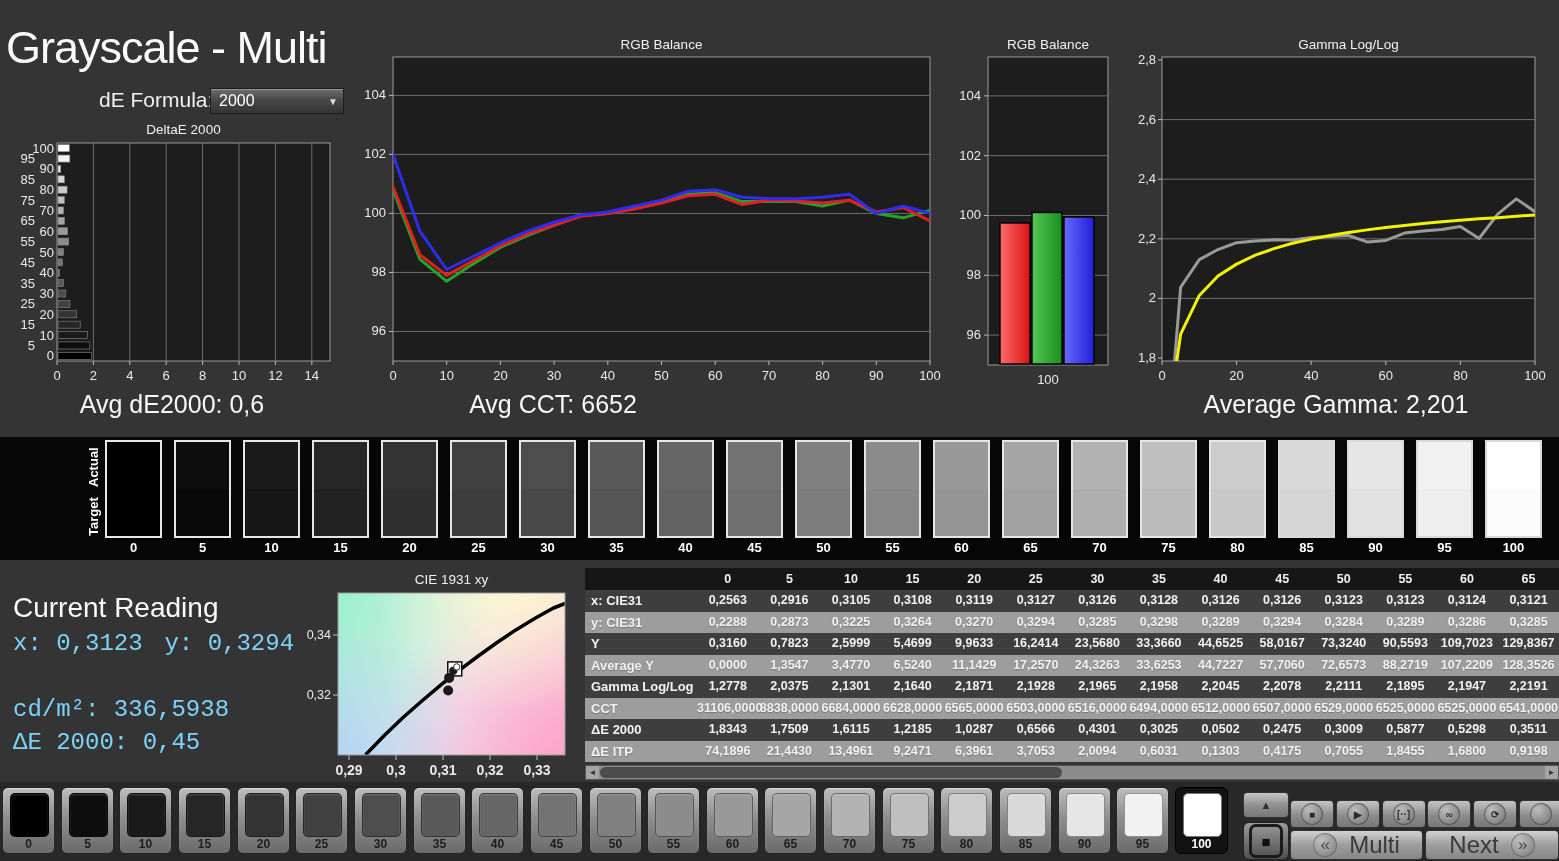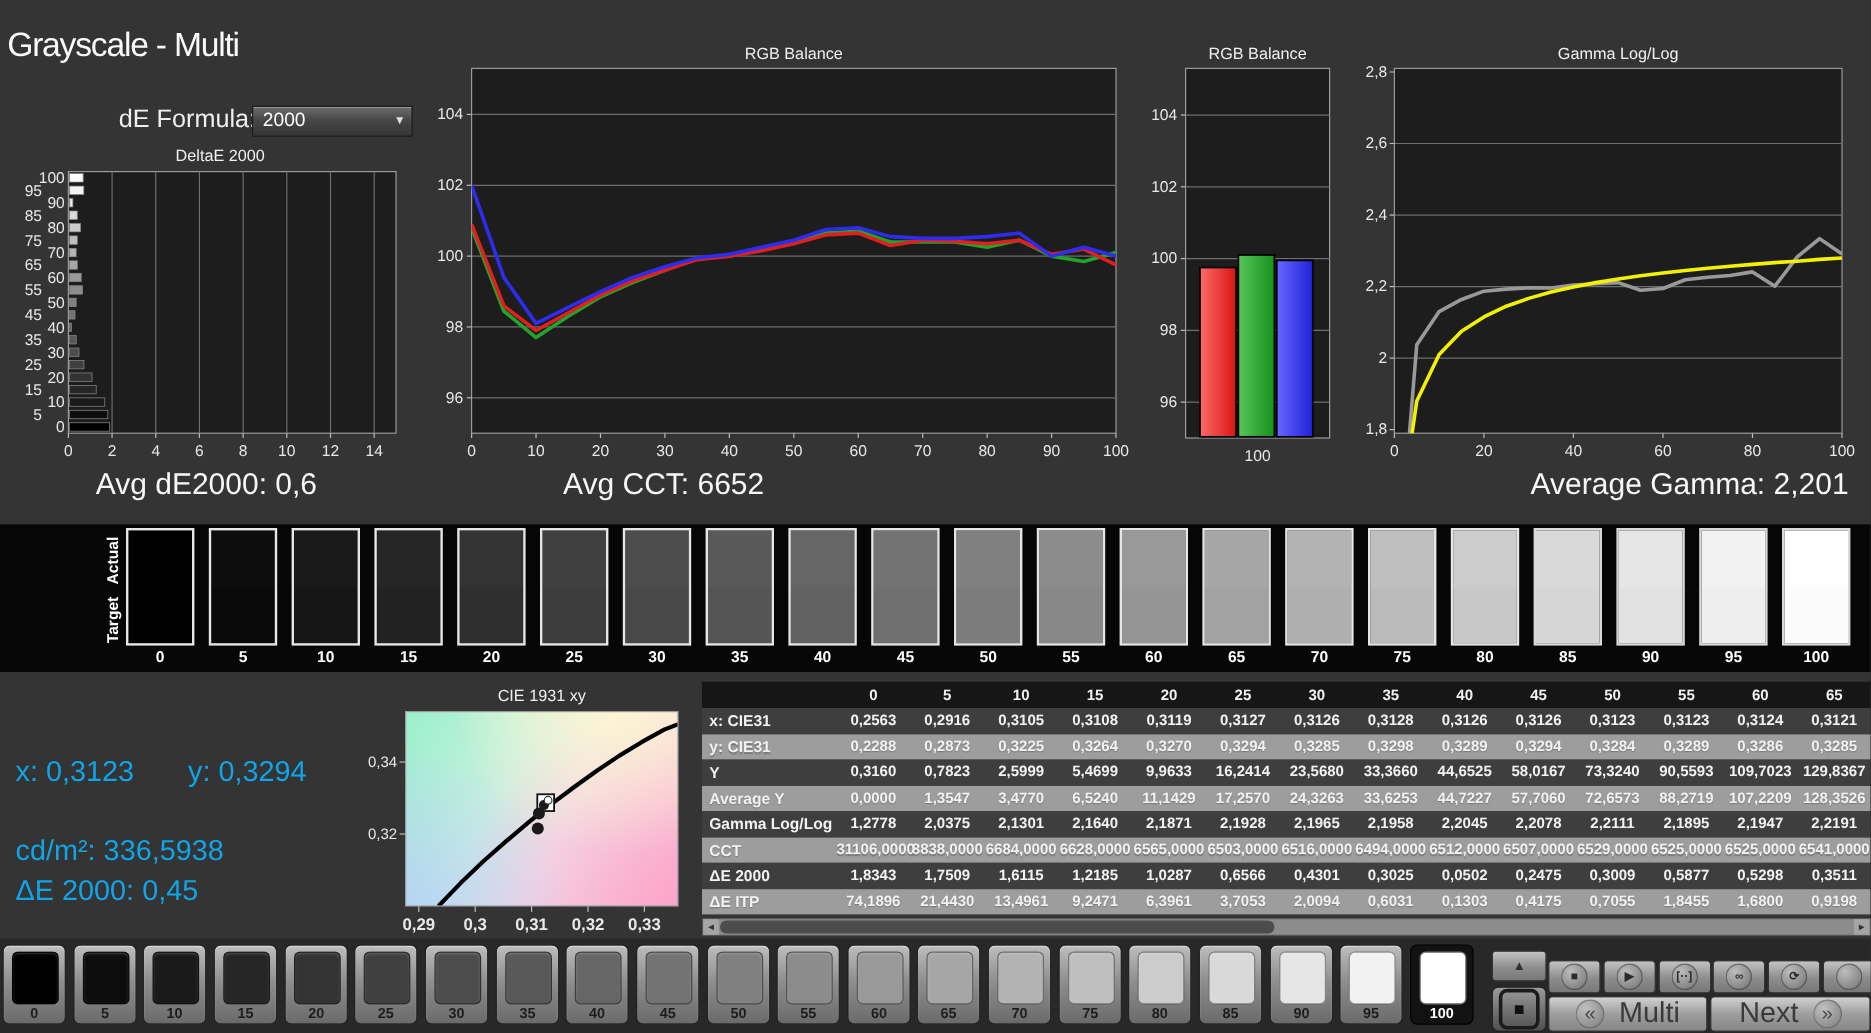--- a/index.html
+++ b/index.html
@@ -1,38 +1,38 @@
 <!DOCTYPE html>
 <html><head>
 <meta charset="utf-8">
 <style>
   html,body{margin:0;padding:0;background:#222;}
   .app{position:relative;width:1559px;height:861px;background:#343434;overflow:hidden;
        font-family:"Liberation Sans",sans-serif;color:#f2f2f2;}
   .abs{position:absolute;}
-  .page-title{left:6px;top:22px;font-size:28px;color:#fafafa;letter-spacing:-1px;}
+  .page-title{left:6px;top:22px;font-size:45px;color:#fafafa;letter-spacing:-1px;}
   .formula-label{left:99px;top:88px;font-size:21px;color:#f0f0f0;}
   .dropdown{left:210px;top:88px;width:134px;height:26px;box-sizing:border-box;
     background:linear-gradient(#6e6e6e,#484848 45%,#343434);border:1px solid #1c1c1c;
     box-shadow:inset 0 1px 0 rgba(255,255,255,.28);display:flex;align-items:center;
     padding-left:8px;font-size:16px;color:#fff;cursor:default;}
   .dropdown .arr{position:absolute;right:5px;top:50%;transform:translateY(-50%);
     font-size:10px;color:#ddd;}
   .stat{top:390px;font-size:25px;color:#f7f7f7;transform:translateX(-50%);white-space:nowrap;}
   svg text{font-family:"Liberation Sans",sans-serif;}
   
   .band{left:0;top:437px;width:1559px;height:123px;background:#060606;}
   .vlab{position:absolute;writing-mode:vertical-rl;transform:rotate(180deg);
     font-size:13px;font-weight:bold;color:#fff;text-align:center;}
   .sw-wrap{position:absolute;top:3px;width:57px;}
   .sw-box{height:94px;border:2px solid #e6e6e6;box-sizing:content-box;}
   .sw-lbl{margin-top:2px;text-align:center;font-size:13px;font-weight:bold;color:#fff;}
   
   .cr-title{left:13px;top:592px;font-size:28px;color:#fafafa;}
-  .cr-line{position:absolute;left:13px;font-size:24px;color:#0ea5e9;white-space:nowrap;}
+  .cr-line{position:absolute;left:13px;font-size:24px;color:#7dd3fc;white-space:nowrap;font-family:Liberation Mono, monospace;}
   .cr-pair{display:inline-block;width:137px;}
   
   .tbl{left:585px;top:568px;width:974px;height:196px;overflow:hidden;font-weight:bold;}
   .trow{display:flex;height:21.5px;line-height:21.5px;white-space:nowrap;}
   .trow.head{height:22px;line-height:22px;background:#161616;}
   .trow.dark{background:#3e3e3e;}
   .trow.lite{background:#9d9d9d;text-shadow:0 1px 1px rgba(0,0,0,.25);}
   .tlabel{width:112px;padding-left:6px;box-sizing:border-box;font-size:13px;flex:none;overflow:hidden;}
   .tcell{width:61.6px;flex:none;text-align:center;font-size:12.5px;}
   
@@ -281,21 +281,21 @@
         <clipPath id="cpGam">
           <rect x="27" y="22" width="373" height="304"></rect>
         </clipPath>
       </defs>
       <polyline points="27,478.6556862745098 45.650000000000006,252.23529411764704 64.30000000000001,224.63686274509803 82.94999999999999,214.5333333333333 101.60000000000001,207.64862745098037 120.25,205.94980392156862 138.89999999999998,204.84705882352944 157.54999999999998,205.05568627450975 176.20000000000002,202.46274509803925 194.85,201.47921568627447 213.5,200.4956862745098 232.15,206.93333333333342 250.79999999999998,205.3835294117647 269.45000000000005,198.11137254901962 288.09999999999997,196.05490196078435 306.75,194.564705882353 325.40000000000003,191.58431372549018 344.05,203.50588235294117 362.7,179.0666666666667 381.34999999999997,163.86666666666667 400,176.6823529411765" fill="none" stroke="#999999" stroke-width="3" stroke-linejoin="round" clip-path="url(#cpGam)"></polyline>
       <polyline points="27,427.33333333333337 45.650000000000006,299.17647058823536 64.30000000000001,260.43137254901967 82.94999999999999,241.0588235294117 101.60000000000001,229.13725490196074 120.25,220.19607843137254 138.89999999999998,213.63921568627455 157.54999999999998,208.27450980392155 176.20000000000002,204.1019607843138 194.85,200.5254901960785 213.5,197.54509803921567 232.15,194.86274509803923 250.79999999999998,192.47843137254904 269.45000000000005,190.39215686274508 288.09999999999997,188.6039215686275 306.75,186.81568627450977 325.40000000000003,185.32549019607845 344.05,183.8352941176471 362.7,182.643137254902 381.34999999999997,181.15294117647068 400,179.96078431372555" fill="none" stroke="#f2f200" stroke-width="3" stroke-linejoin="round" clip-path="url(#cpGam)"></polyline>
     </svg>
 
   <div class="abs stat" style="left:172px">Avg dE2000: 0,6</div>
   <div class="abs stat" style="left:553px">Avg CCT: 6652</div>
-  <div class="abs stat" style="left:1408px">Average Gamma: 2,201</div>
+  <div class="abs stat" style="left:1336px">Average Gamma: 2,201</div>
 
   <div class="abs band" id="band">
     <div class="vlab" style="left:86px;top:5px;height:50px">Actual</div>
     <div class="vlab" style="left:86px;top:55px;height:50px">Target</div>
   <div class="sw-wrap" style="left: 105px;">
         <div class="sw-box" style="background: linear-gradient(rgb(0, 0, 0) 0px, rgb(0, 0, 0) 50%, rgb(0, 0, 0) 50%, rgb(0, 0, 0) 100%);"></div>
         <div class="sw-lbl">0</div>
       </div>
       <div class="sw-wrap" style="left: 174px;">
         <div class="sw-box" style="background: linear-gradient(rgb(13, 13, 13) 0px, rgb(13, 13, 13) 50%, rgb(9, 9, 9) 50%, rgb(9, 9, 9) 100%);"></div>
@@ -372,20 +372,21 @@
       <div class="sw-wrap" style="left: 1416px;">
         <div class="sw-box" style="background: linear-gradient(rgb(242, 242, 242) 0px, rgb(242, 242, 242) 50%, rgb(238, 238, 238) 50%, rgb(238, 238, 238) 100%); border-color: rgb(217, 217, 217);"></div>
         <div class="sw-lbl">95</div>
       </div>
       <div class="sw-wrap" style="left: 1485px;">
         <div class="sw-box" style="background: linear-gradient(rgb(255, 255, 255) 0px, rgb(255, 255, 255) 50%, rgb(251, 251, 251) 50%, rgb(251, 251, 251) 100%); border-color: rgb(217, 217, 217);"></div>
         <div class="sw-lbl">100</div>
       </div>
     </div>
 
+  <div class="abs cr-title">Current Reading</div>
   <div class="cr-line" style="top:630px">
     <span class="cr-pair"><span>x:</span> <span>0,3123</span></span>
     <span><span>y:</span> <span>0,3294</span></span>
   </div>
   <div class="cr-line" style="top:696px">
     <span>cd/m²:</span> <span>336,5938</span>
   </div>
   <div class="cr-line" style="top:729px">
     <span>ΔE 2000:</span> <span>0,45</span>
   </div>

